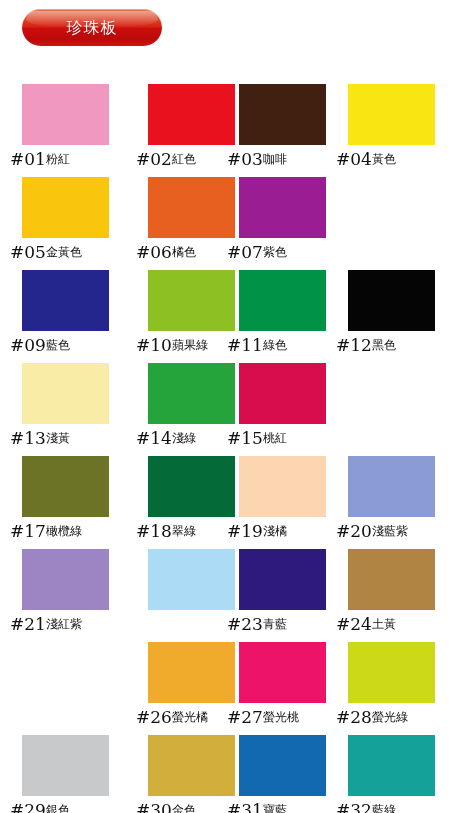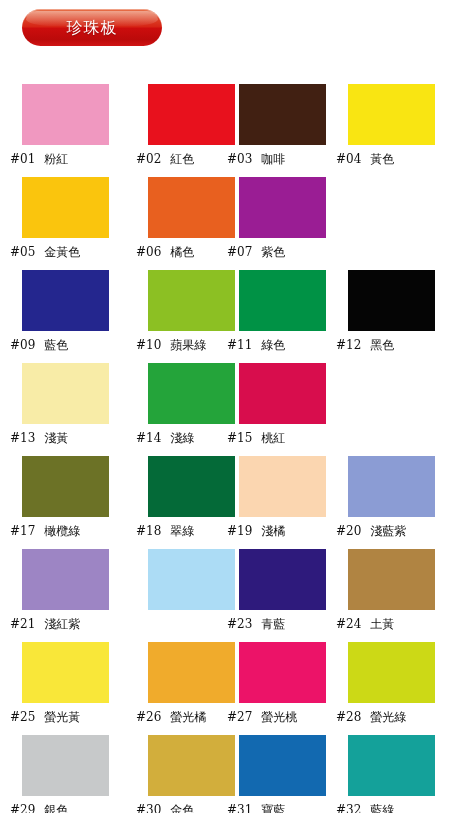--- a/index.html
+++ b/index.html
@@ -109,26 +109,25 @@
     height: 18px;
     display: flex;
     align-items: center;
     white-space: nowrap;
     font-size: 11px;
     color: #111111;
     line-height: 1;
   }
   .swatch-code {
     font-family: "DejaVu Serif", "Liberation Serif", serif;
-    font-size: 12px;
+    font-size: 17px;
     color: #111111;
     letter-spacing: 0px;
   }
   .swatch-name {
-    margin-left: 9px;
     font-size: 12px;
     color: #111111;
     font-family: "DejaVu Sans", "Liberation Sans", sans-serif;
   }
 </style>
 </head>
 <body>
 
 <div id="page">
 
@@ -295,27 +294,20 @@
         </div>
         <div class="swatch-cell col-3">
           <div class="swatch-chip" style="background: rgb(176, 132, 66);"></div>
           <div class="swatch-caption">
             <span class="swatch-code">#24</span>
             <span class="swatch-name">土黃</span>
           </div>
         </div>
       </div>
       <div class="swatch-row">
-        <div class="swatch-cell col-0">
-          <div class="swatch-chip" style="background: rgb(249, 231, 57);"></div>
-          <div class="swatch-caption">
-            <span class="swatch-code">#25</span>
-            <span class="swatch-name">螢光黃</span>
-          </div>
-        </div>
         <div class="swatch-cell col-1">
           <div class="swatch-chip" style="background: rgb(240, 171, 44);"></div>
           <div class="swatch-caption">
             <span class="swatch-code">#26</span>
             <span class="swatch-name">螢光橘</span>
           </div>
         </div>
         <div class="swatch-cell col-2">
           <div class="swatch-chip" style="background: rgb(236, 19, 104);"></div>
           <div class="swatch-caption">

